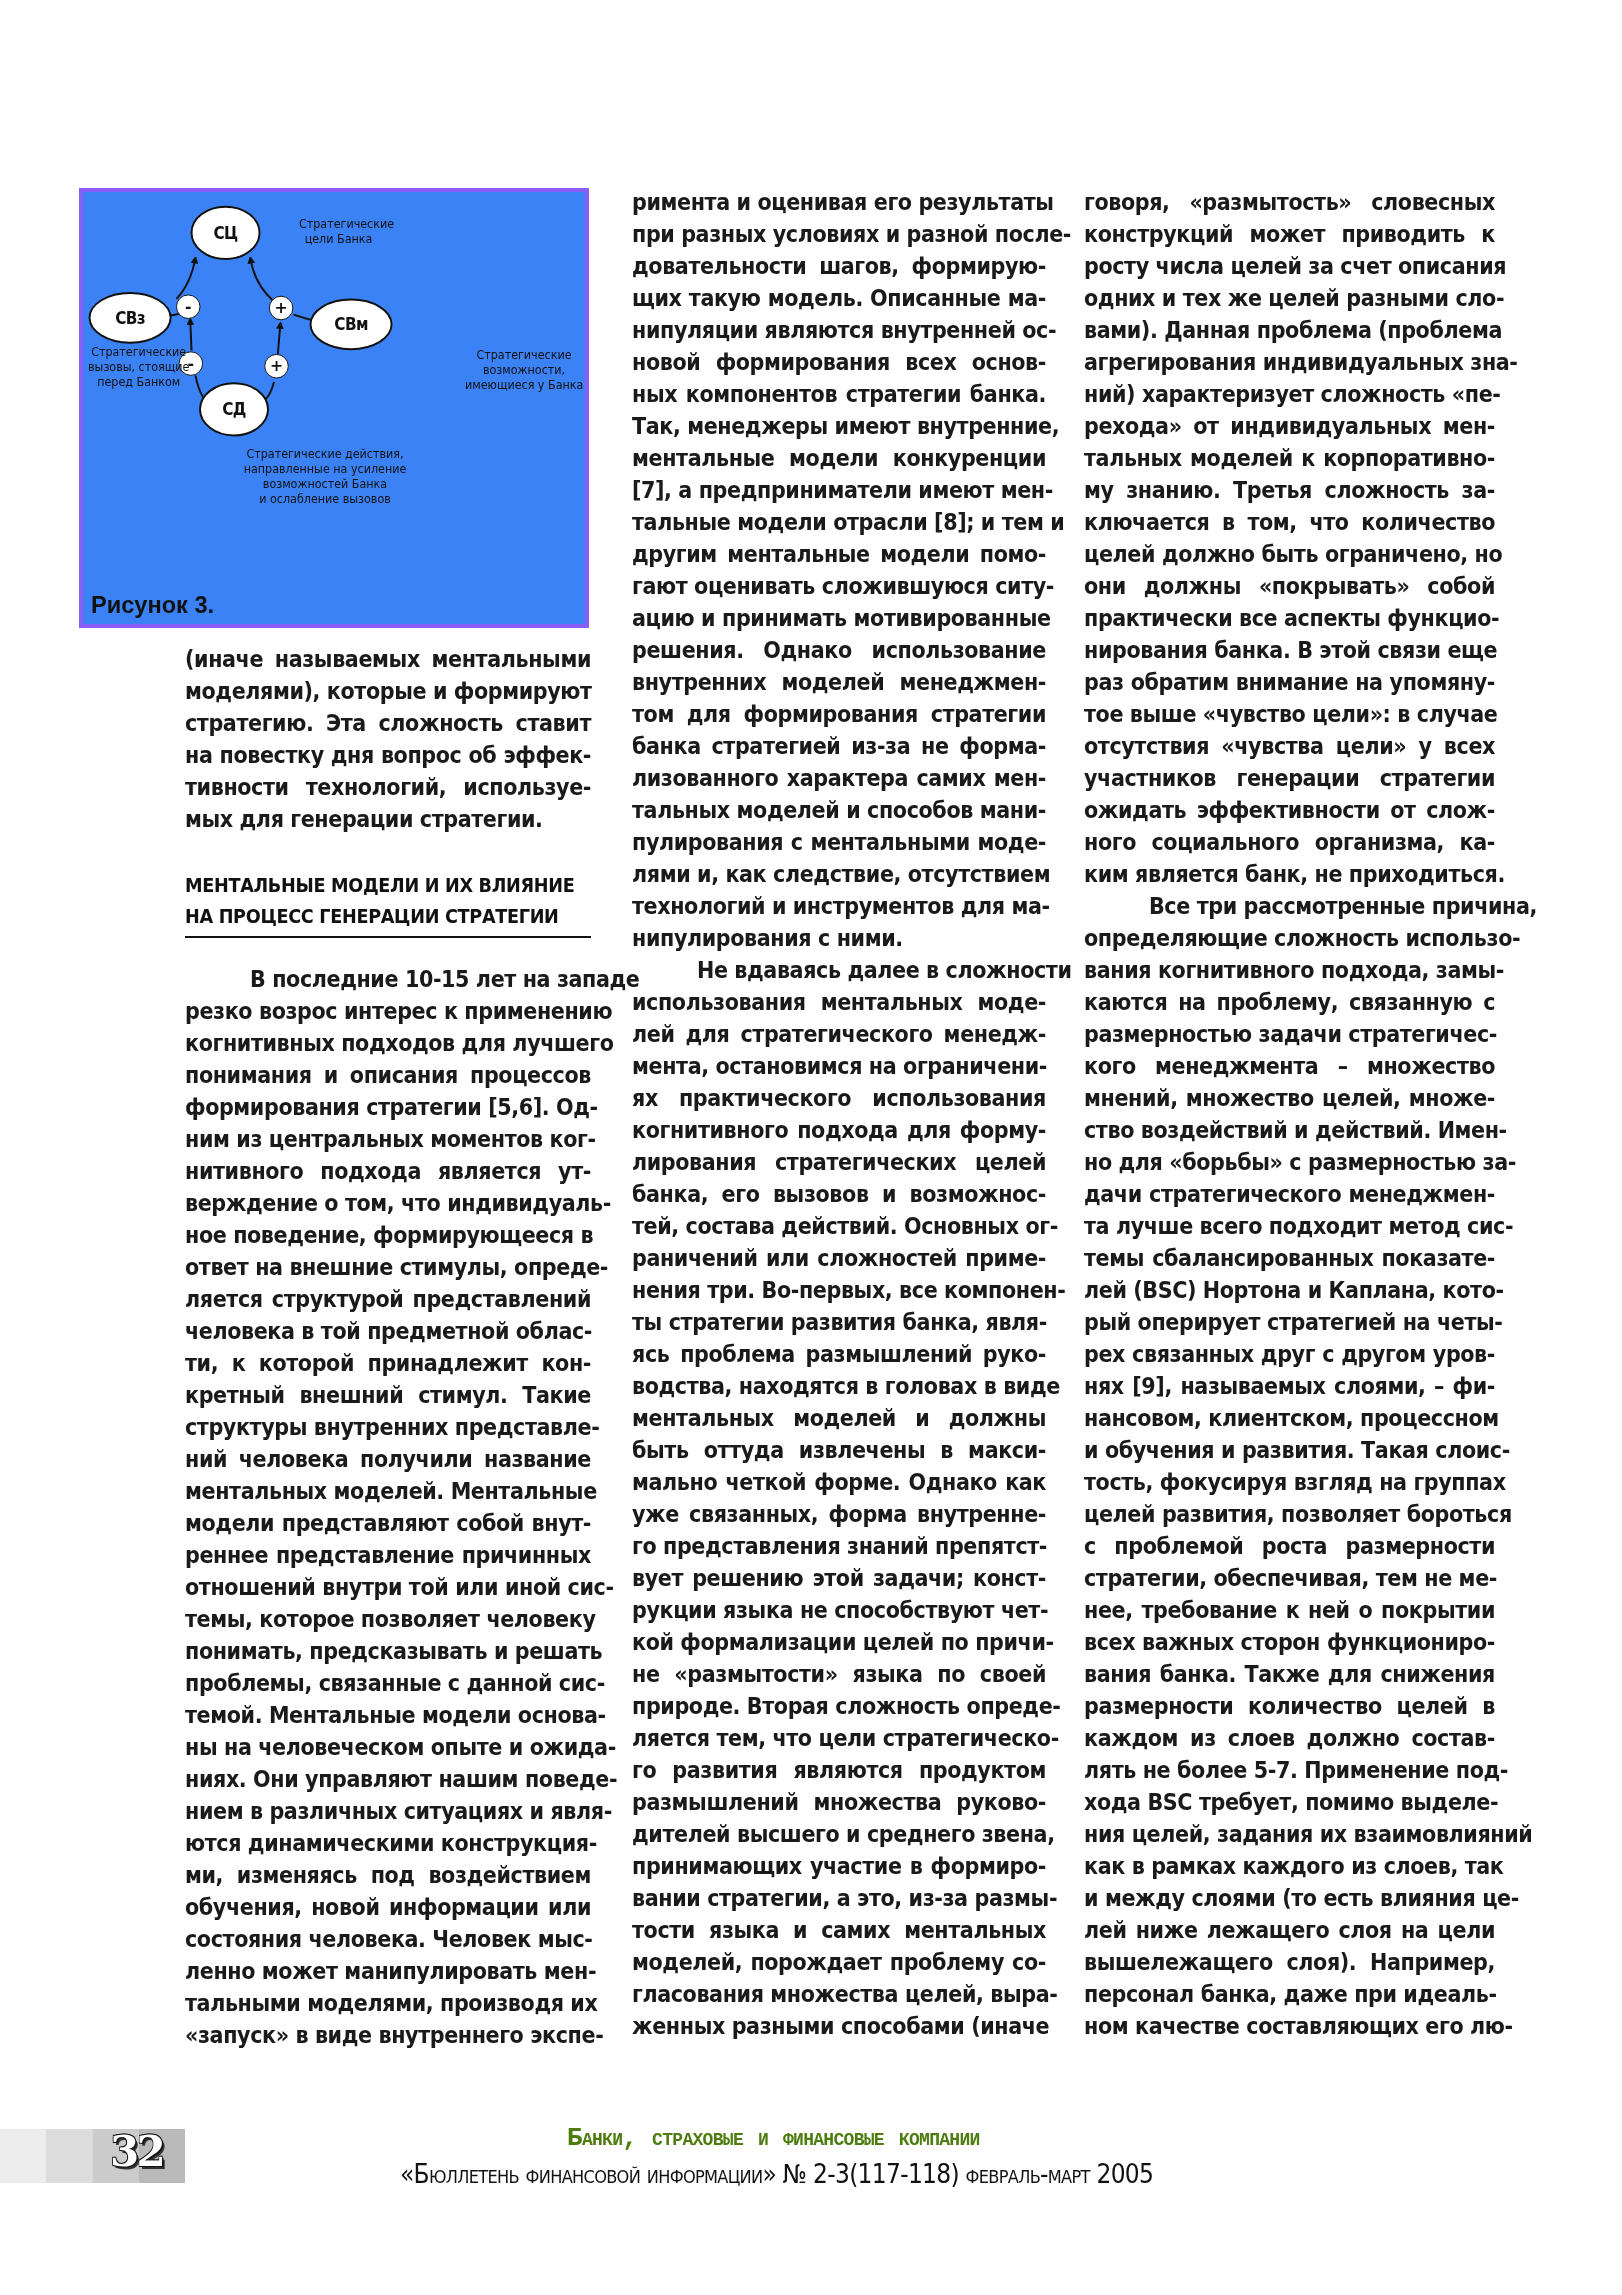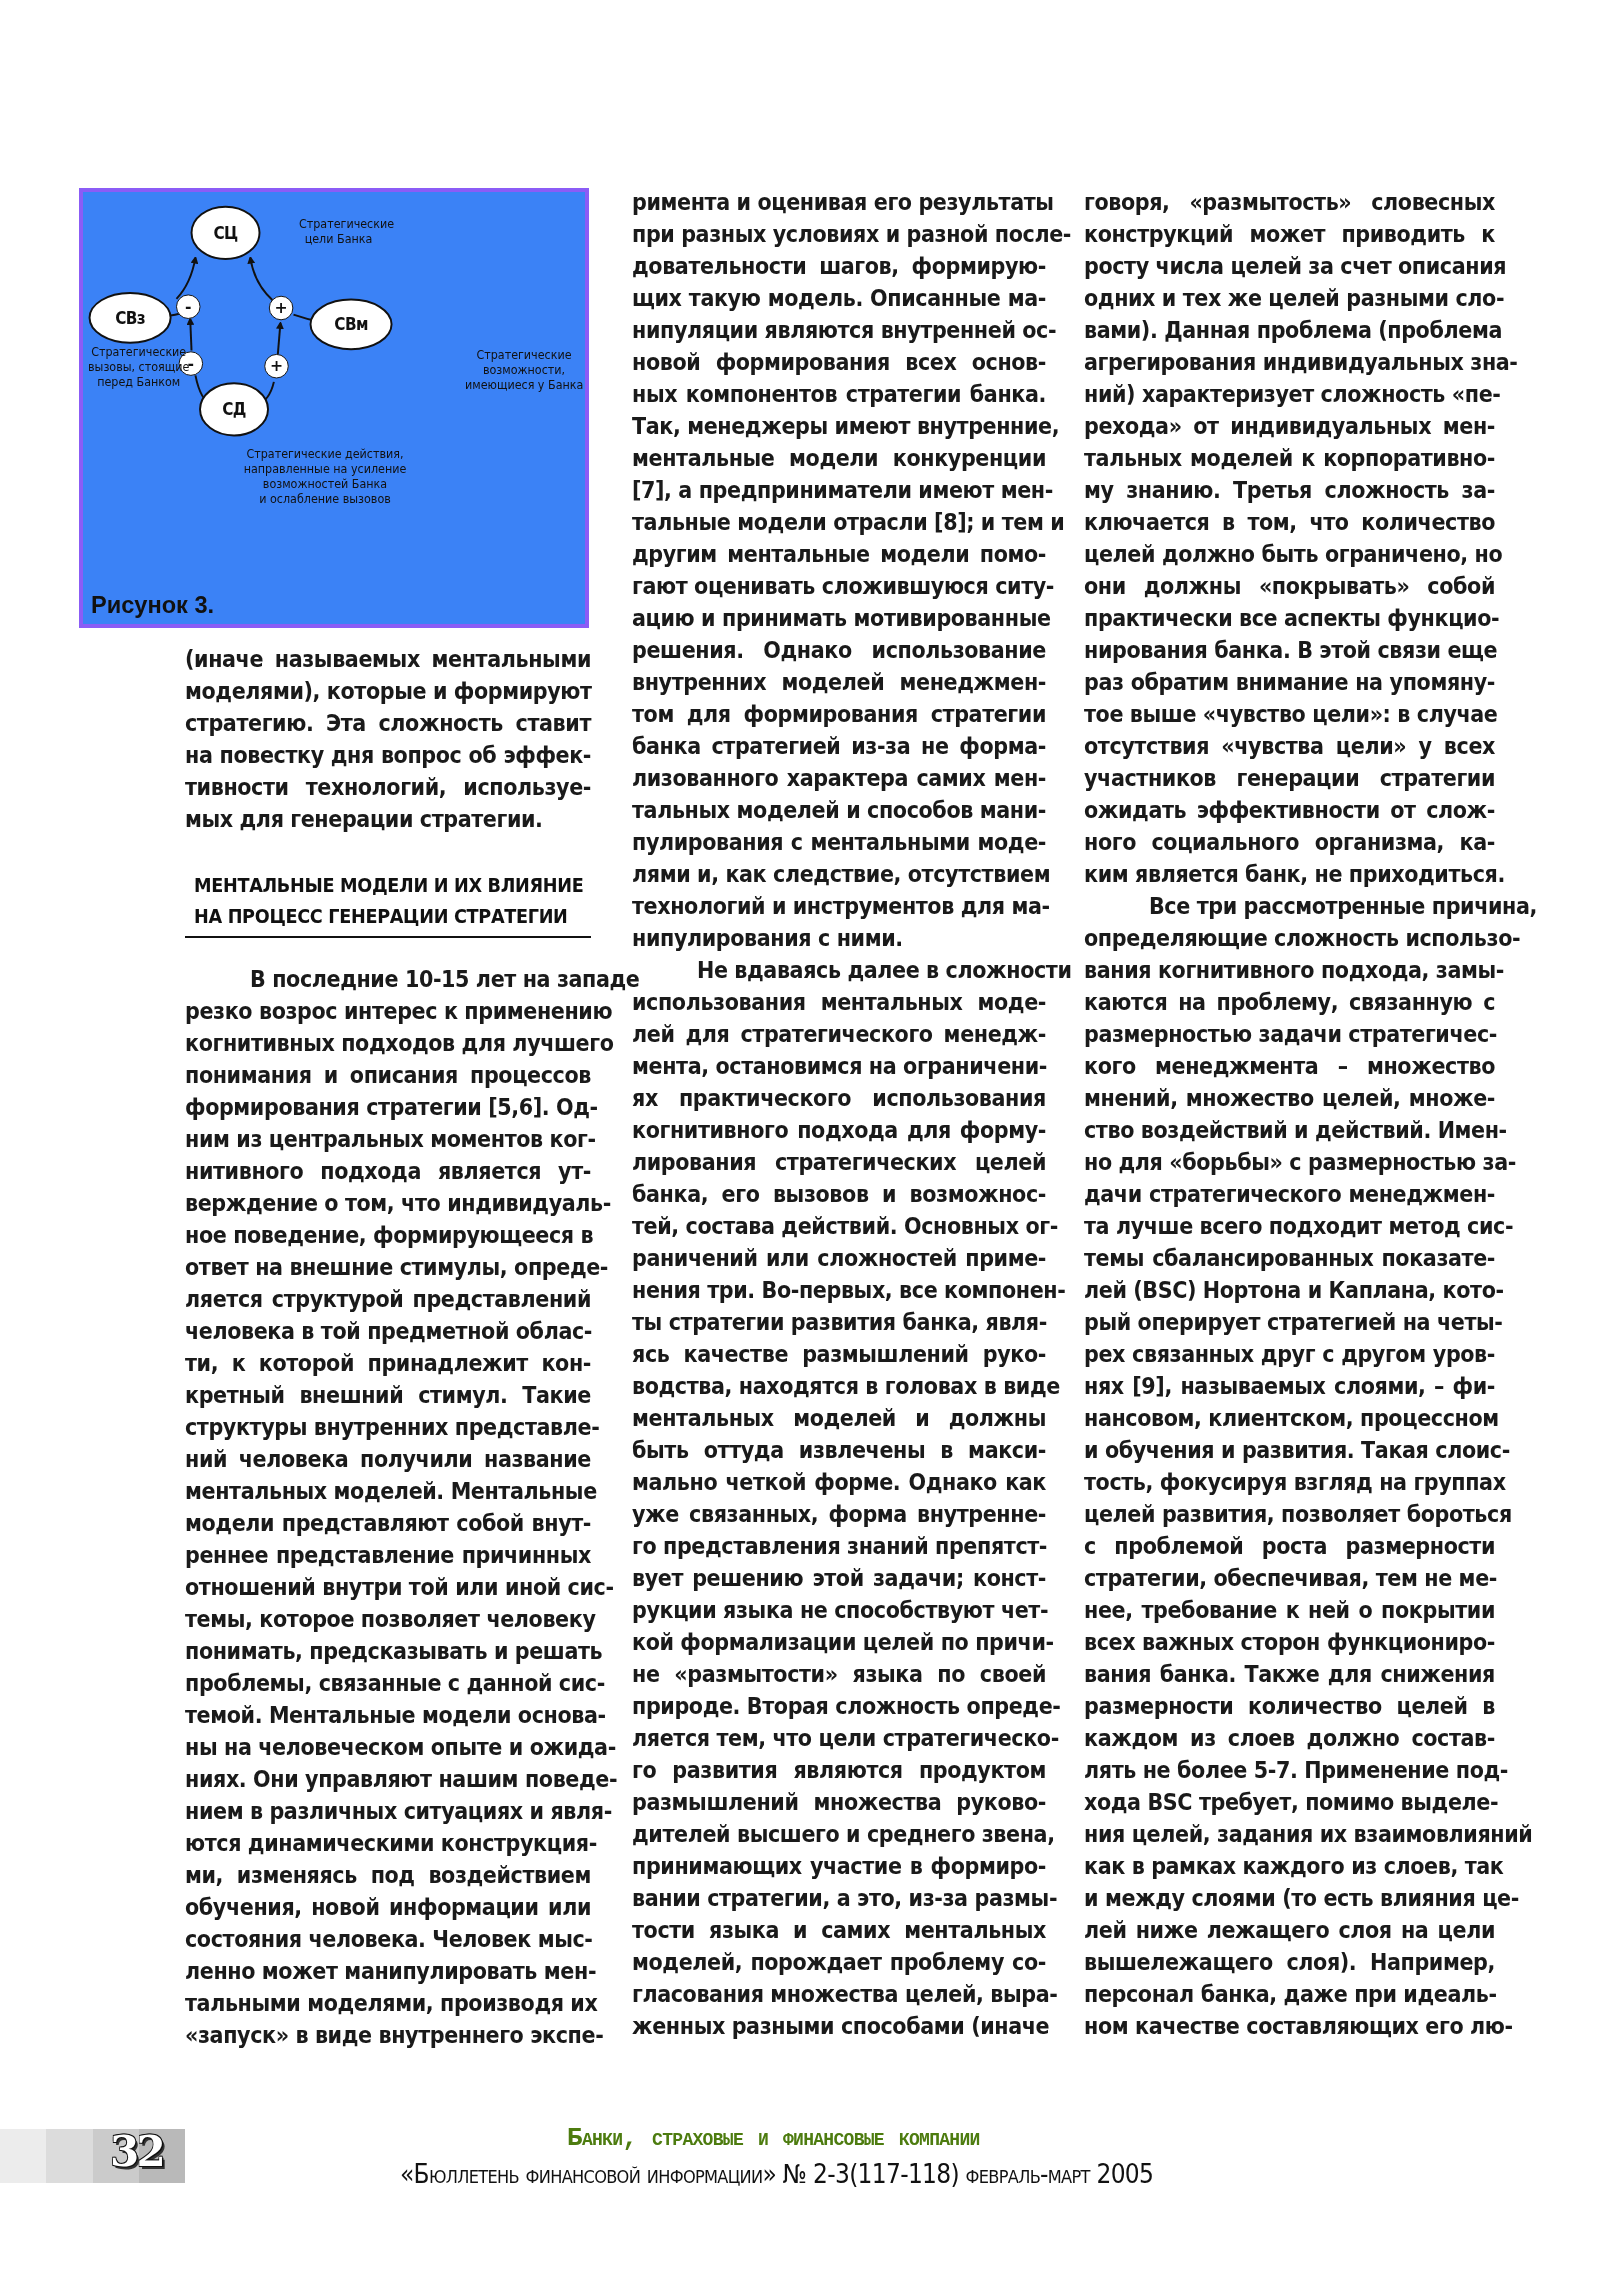--- a/index.html
+++ b/index.html
@@ -11,21 +11,21 @@
   .col .ln { display: block; white-space: nowrap; text-align: justify; text-align-last: justify; height: 32px; overflow: visible; }
   .col .ln.last { text-align-last: left; }
   .col .ln.indent { padding-left: 65px; }
 
   #col-left  { left: 185px; top: 643px;  width: 406px; }
   #col-mid   { left: 632px; top: 186px;  width: 414px; }
   #col-right { left: 1084px; top: 186px; width: 411px; }
 
   .heading { position: absolute; left: 185px; top: 870px; width: 406px; font-weight: bold;
              font-size: 19.6px; line-height: 31px; letter-spacing: -0.3px; color: #111;
-             font-family: "DejaVu Sans Condensed", "DejaVu Sans", sans-serif; margin-left: 9px; }
+             font-family: "DejaVu Sans Condensed", "DejaVu Sans", sans-serif; }
   .heading .hl { display: block; white-space: nowrap; }
   .heading-rule { position: absolute; left: 185px; top: 936px; width: 406px; height: 2px; background: #111; }
 
   
   .figure { position: absolute; left: 79px; top: 188px; width: 510px; height: 440px;
             border: 4px solid #8b5cf6; box-sizing: border-box; background: #3b82f6; }
   .figure svg { position: absolute; left: 0; top: 0; }
   .fig-caption { position: absolute; left: 7.9px; top: 400px; font-family: "Liberation Sans", sans-serif;
                  font-weight: bold; font-size: 23.6px; color: #111; }
   .fig-lbl { position: absolute; font-family: "DejaVu Sans Condensed", "DejaVu Sans", sans-serif;
@@ -216,21 +216,21 @@
     <span class="ln">лей для стратегического менедж-</span>
     <span class="ln">мента, остановимся на ограничени-</span>
     <span class="ln">ях практического использования</span>
     <span class="ln">когнитивного подхода для форму-</span>
     <span class="ln">лирования стратегических целей</span>
     <span class="ln">банка, его вызовов и возможнос-</span>
     <span class="ln">тей, состава действий. Основных ог-</span>
     <span class="ln">раничений или сложностей приме-</span>
     <span class="ln">нения три. Во-первых, все компонен-</span>
     <span class="ln">ты стратегии развития банка, явля-</span>
-    <span class="ln">ясь качестве размышлений руко-</span>
+    <span class="ln">ясь проблема размышлений руко-</span>
     <span class="ln">водства, находятся в головах в виде</span>
     <span class="ln">ментальных моделей и должны</span>
     <span class="ln">быть оттуда извлечены в макси-</span>
     <span class="ln">мально четкой форме. Однако как</span>
     <span class="ln">уже связанных, форма внутренне-</span>
     <span class="ln">го представления знаний препятст-</span>
     <span class="ln">вует решению этой задачи; конст-</span>
     <span class="ln">рукции языка не способствуют чет-</span>
     <span class="ln">кой формализации целей по причи-</span>
     <span class="ln">не «размытости» языка по своей</span>

